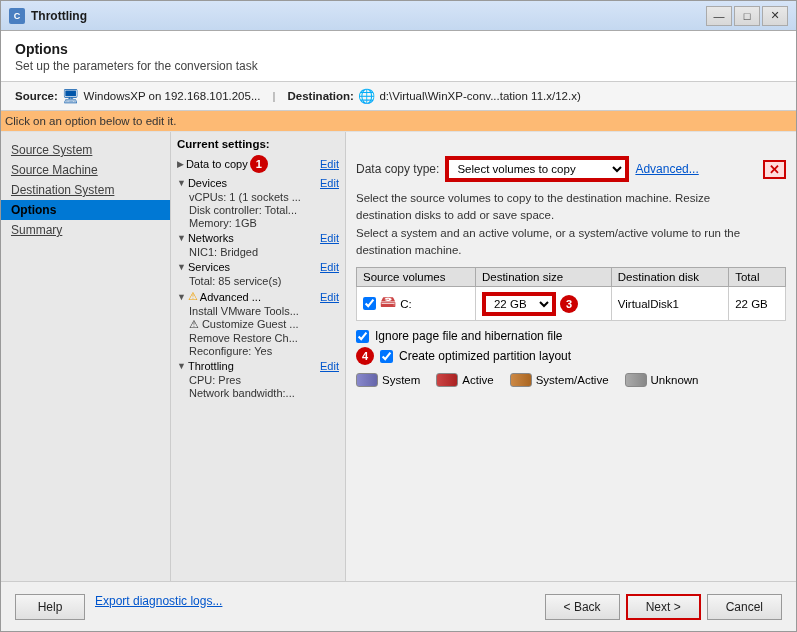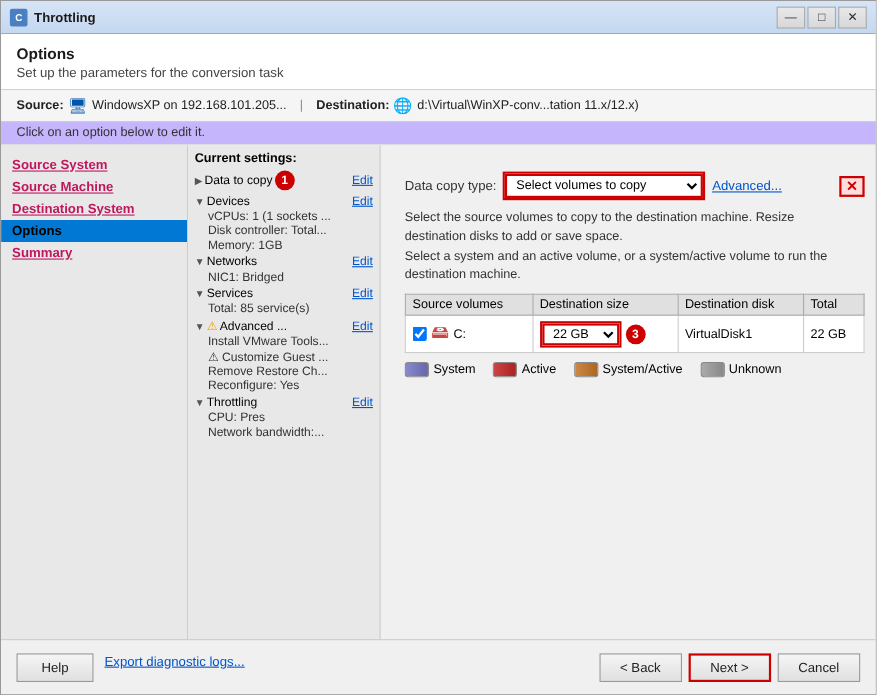--- a/index.html
+++ b/index.html
@@ -87,22 +87,22 @@
       color: #222;
       flex-shrink: 0;
       display: flex;
       align-items: center;
       gap: 4px;
       flex-wrap: nowrap;
     }
     .source-dest-bar .label { font-weight: bold; }
     .source-dest-bar .sep { margin: 0 8px; color: #888; }
     .instruction-bar {
-      background: #c4b5fd;
-      padding: 4px 14px;
+      background: #fdba74;
+      padding: 4px 4px;
       font-size: 11.5px;
       color: #333;
       border-bottom: 1px solid #e0e0e0;
       flex-shrink: 0;
     }
     .main-content {
       display: flex;
       flex: 1;
       overflow: hidden;
     }
@@ -120,41 +120,40 @@
       color: #0055aa;
       text-decoration: underline;
     }
     .sidebar-item.active {
       background: #0078d4;
       color: white;
       text-decoration: none;
       font-weight: bold;
     }
     .sidebar-item.plain {
-      color: #be185d;
+      color: #404040;
       text-decoration: underline;
-      font-weight: bold;
     }
     .sidebar-item.bold-plain {
       color: #000;
       font-weight: bold;
       text-decoration: none;
       cursor: default;
     }
     .right-panel {
       flex: 1;
       background: #f0f0f0;
       display: flex;
       flex-direction: column;
       overflow: hidden;
     }
     .settings-panel {
       display: flex;
       flex: 1;
-      gap: 12px;
+      gap: 0;
       overflow: hidden;
     }
     .current-settings {
       width: 175px;
       background: #e8e8e8;
       padding: 6px 4px;
       border-right: 1px solid #ccc;
       font-size: 11px;
       overflow-y: auto;
       flex-shrink: 0;
@@ -537,20 +536,31 @@
                     </div>
                     <span class="num-circle">3</span>
                   </div>
                 </td>
                 <td>VirtualDisk1</td>
                 <td>22 GB</td>
               </tr>
             </tbody>
           </table>
 
+          <div class="checkboxes-area">
+            <div class="checkbox-row">
+              <input type="checkbox" checked="" style="">
+              <span>Ignore page file and hibernation file</span>
+            </div>
+            <div class="checkbox-row">
+              <span class="num-circle">4</span>
+              <input type="checkbox" checked="" style="">
+              <span>Create optimized partition layout</span>
+            </div>
+          </div>
 
           <div class="legend-area">
             <div class="legend-item">
               <div class="legend-disk system"></div>
               <span>System</span>
             </div>
             <div class="legend-item">
               <div class="legend-disk active"></div>
               <span>Active</span>
             </div>

